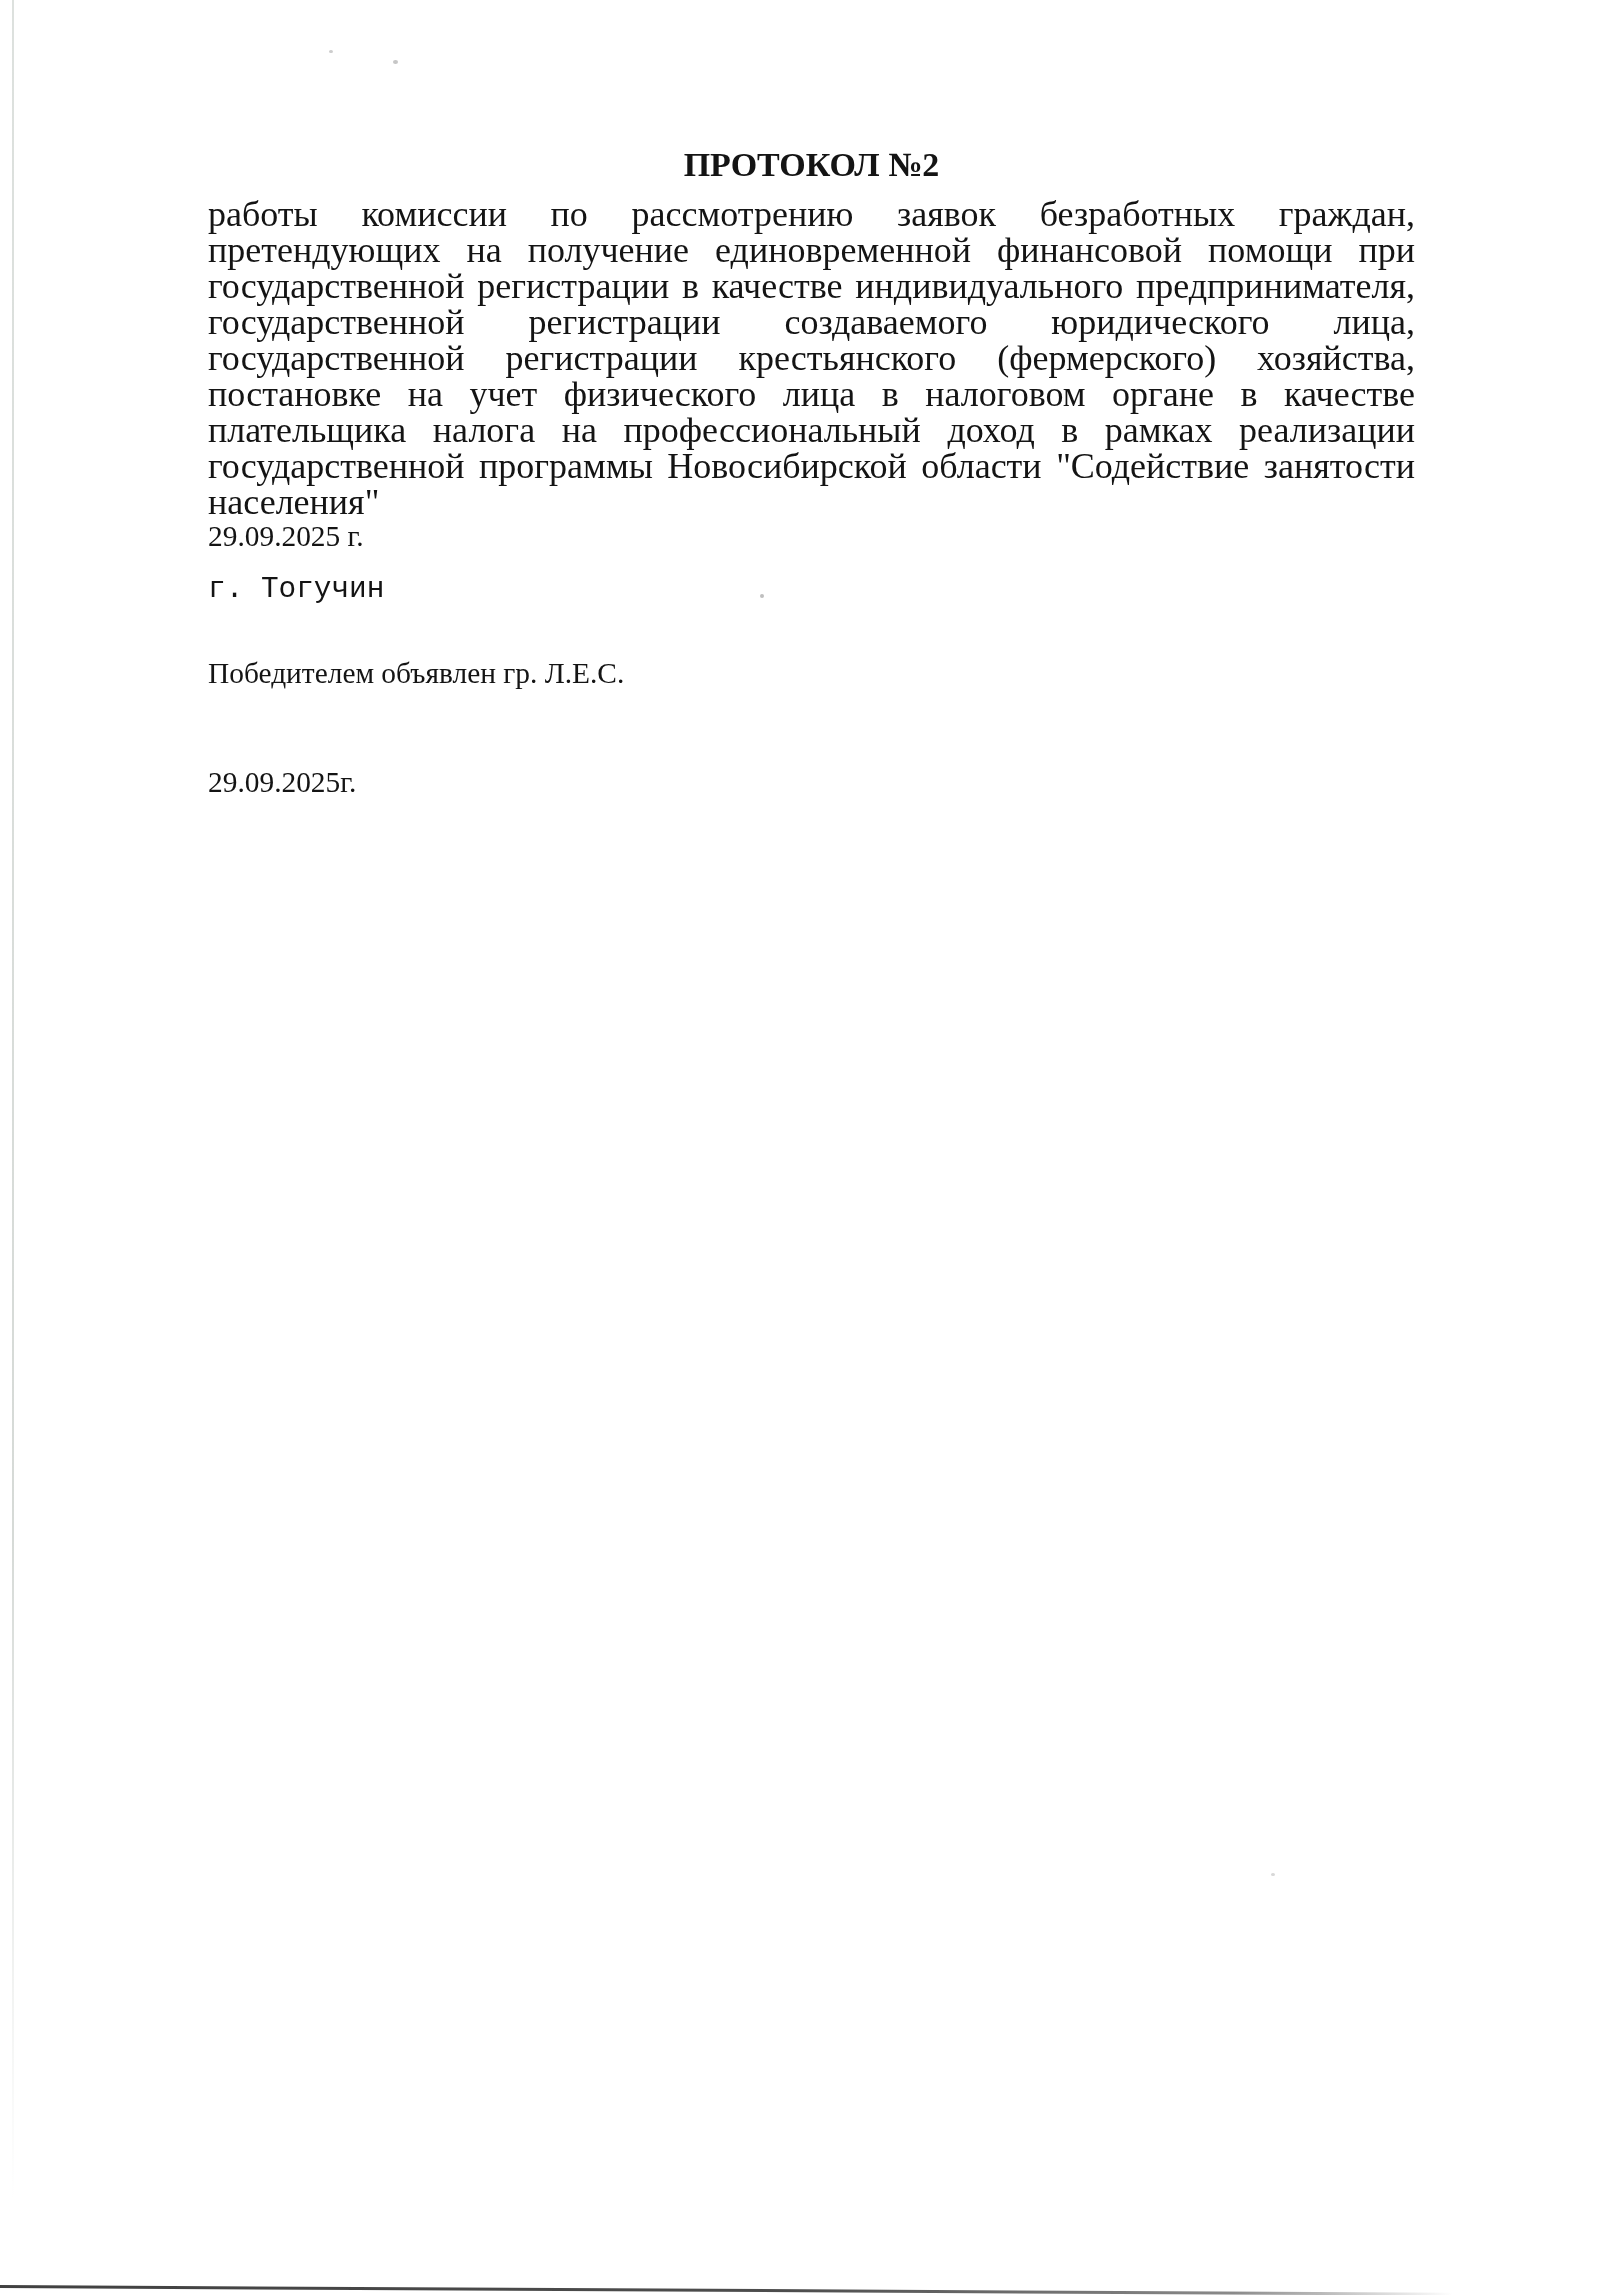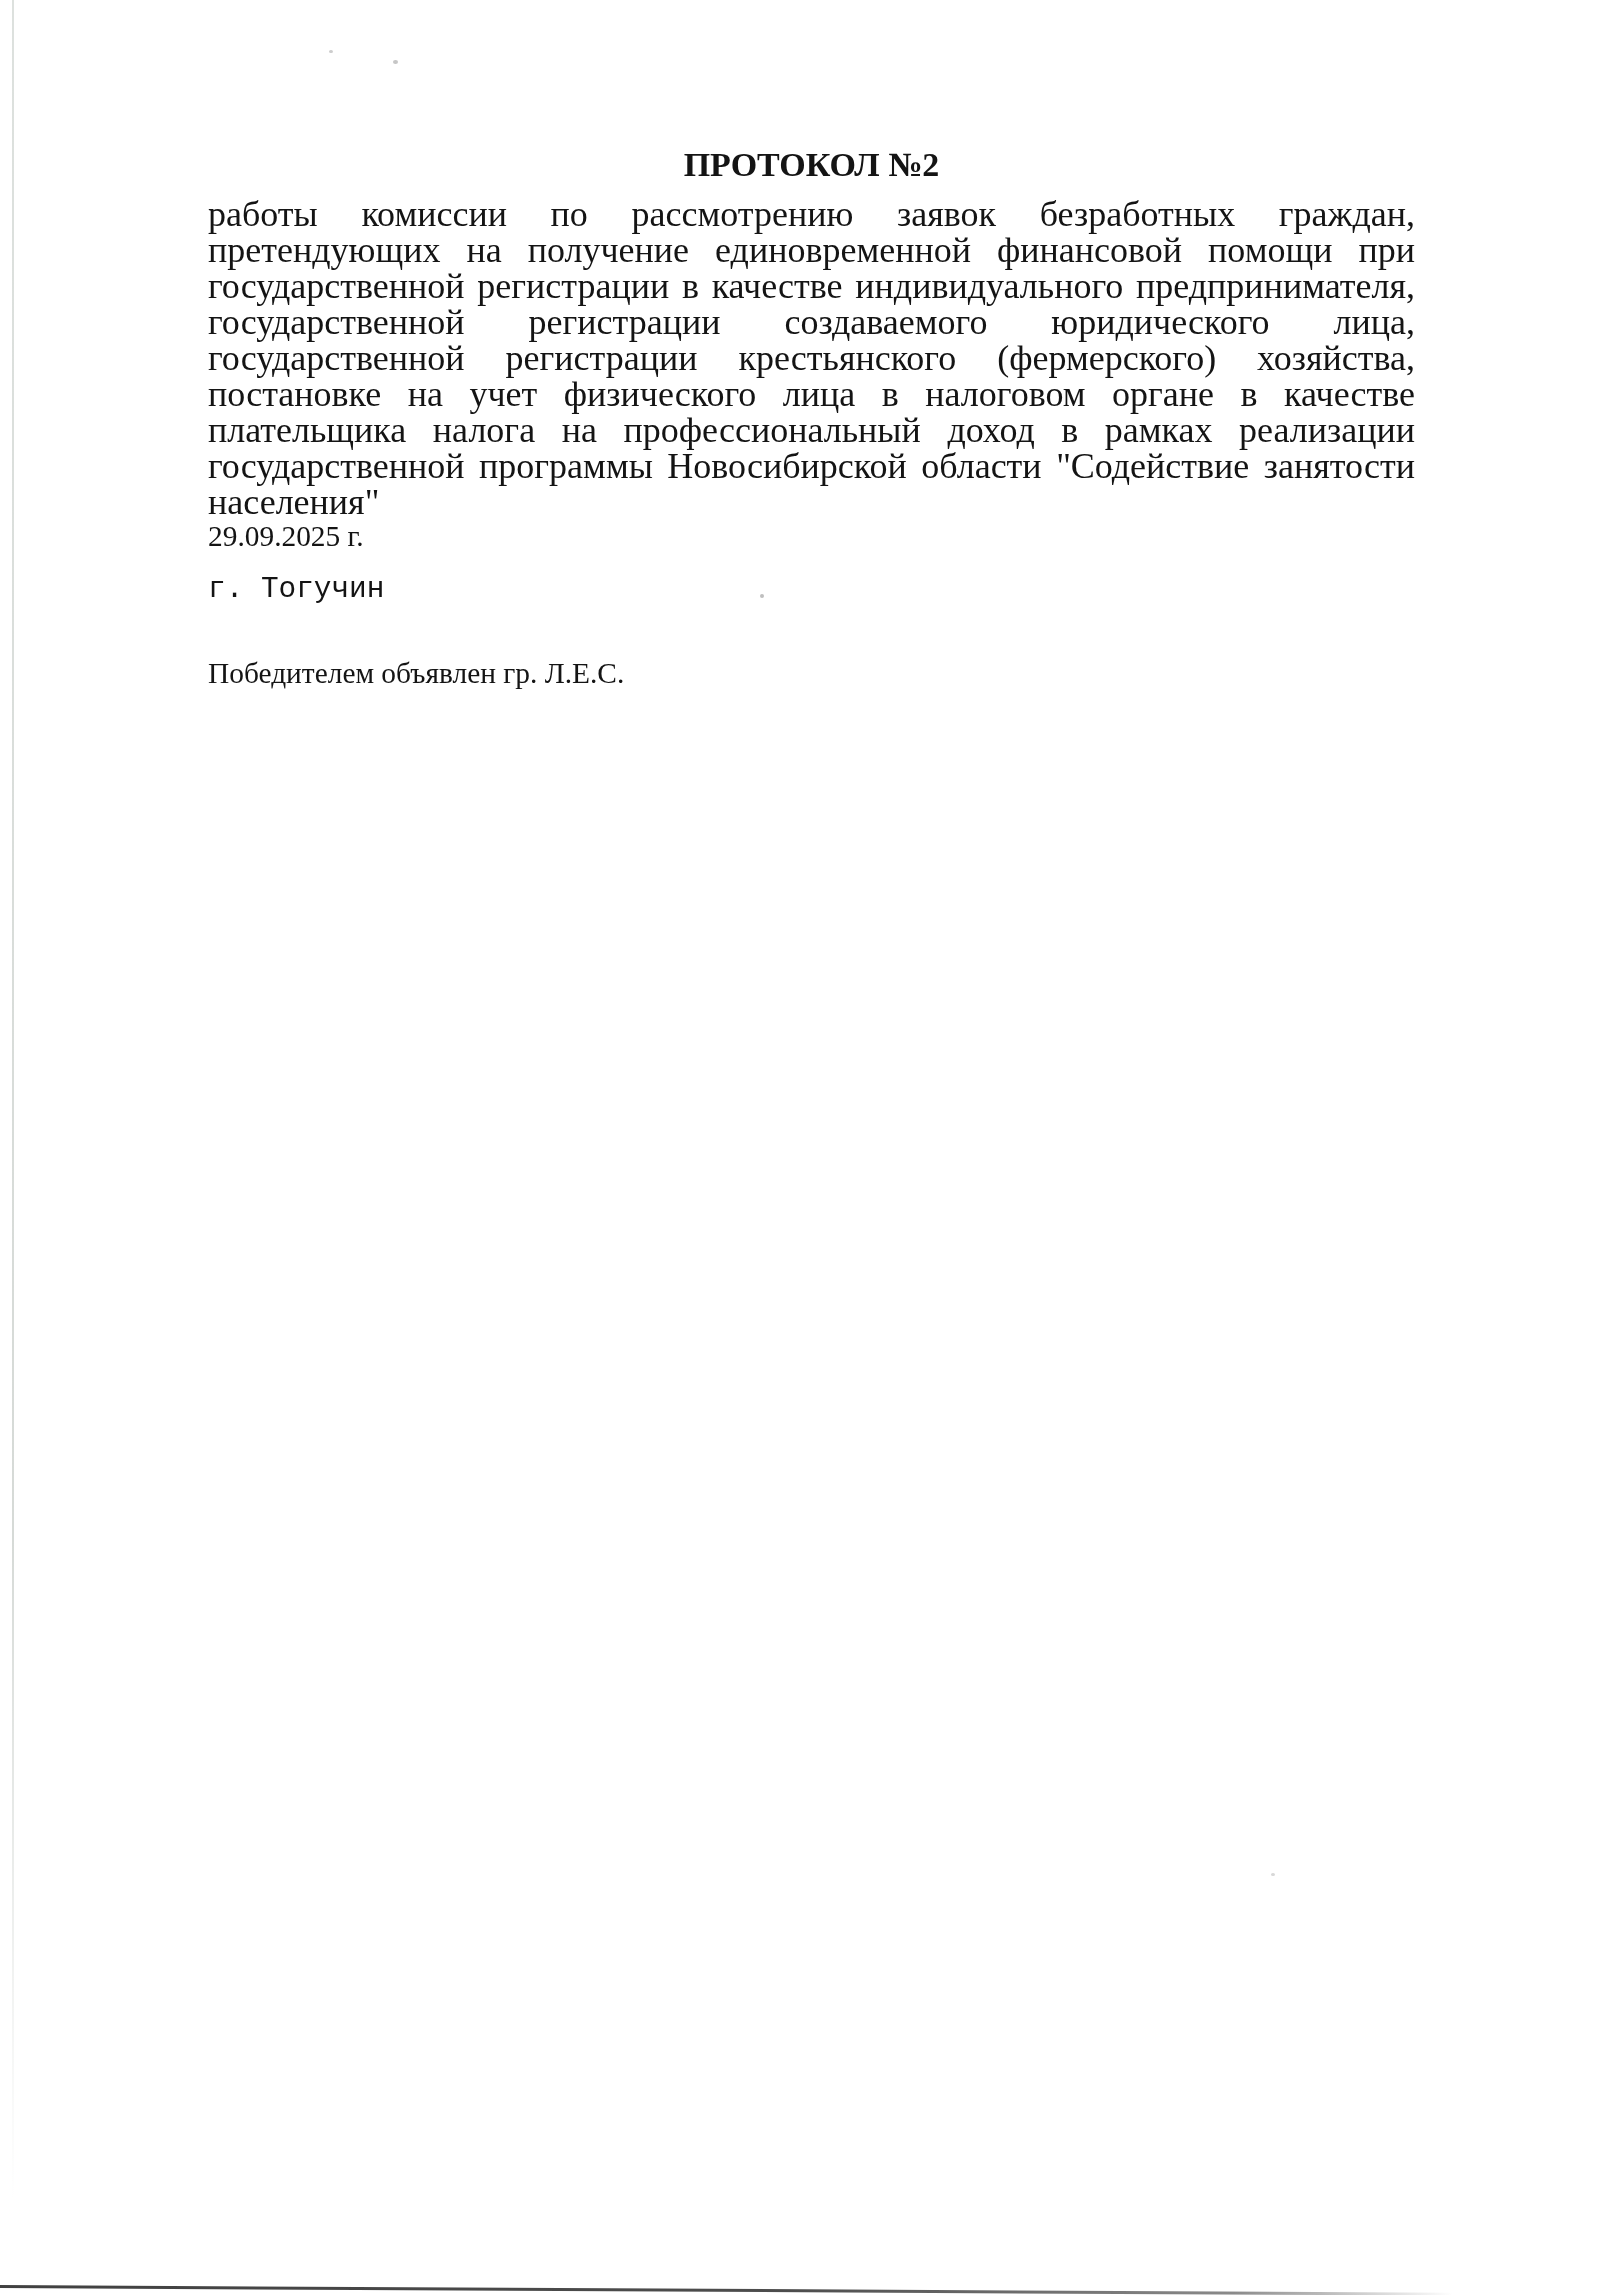--- a/index.html
+++ b/index.html
@@ -108,15 +108,16 @@
   <h1 class="doc-title">ПРОТОКОЛ №2</h1>
 
   <p class="doc-paragraph">работы комиссии по рассмотрению заявок безработных граждан, претендующих на получение единовременной финансовой помощи при государственной регистрации в качестве индивидуального предпринимателя, государственной регистрации создаваемого юридического лица, государственной регистрации крестьянского (фермерского) хозяйства, постановке на учет физического лица в налоговом органе в качестве плательщика налога на профессиональный доход в рамках реализации государственной программы Новосибирской области "Содействие занятости населения"</p>
 
   <div class="doc-line date-line">29.09.2025 г.</div>
 
   <div class="doc-line place-line">г. Тогучин</div>
 
   <div class="doc-line winner-line">Победителем объявлен гр. Л.Е.С.</div>
 
+  <div class="doc-line closing-line">29.09.2025г.</div>
 
 </div>
 
 
 </body></html>

